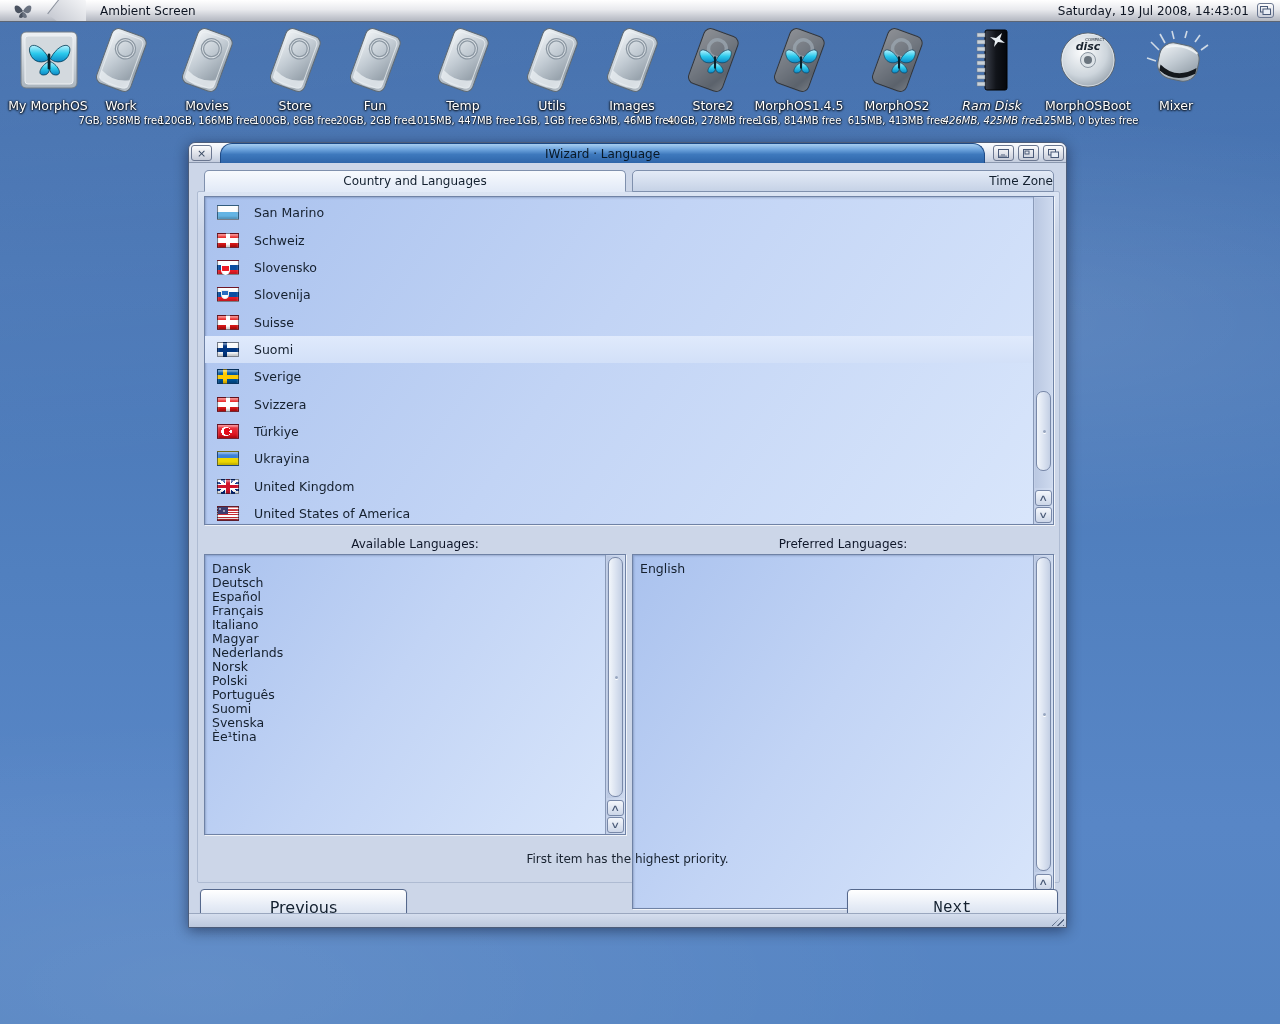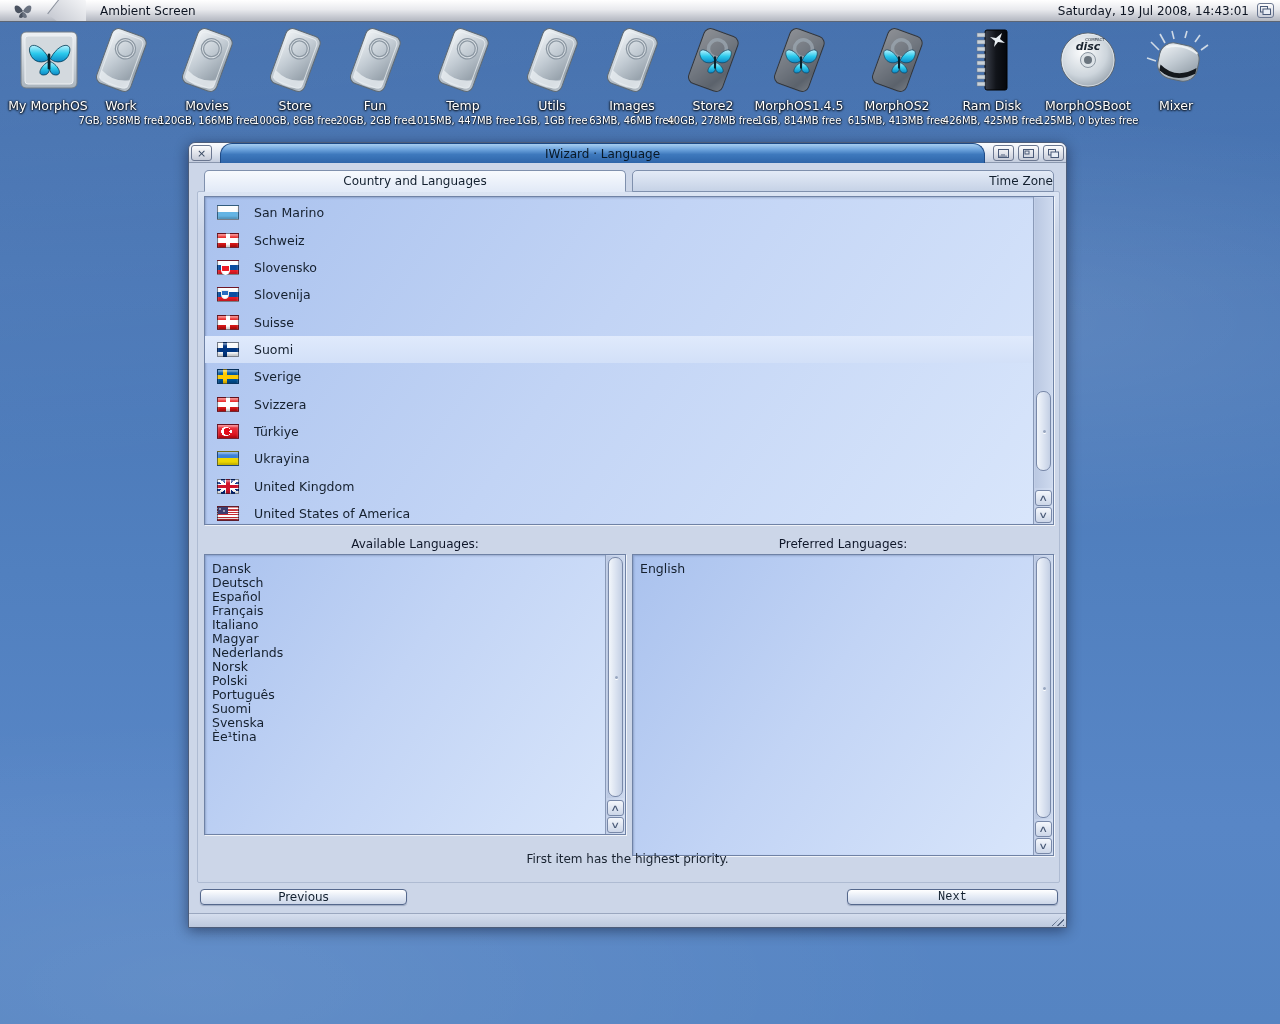--- a/index.html
+++ b/index.html
@@ -123,21 +123,21 @@
   
   .panel {
     position:absolute;
     border:1px solid #6f82a5;
     box-shadow:inset 1px 1px 2px rgba(30,50,90,.25), 1px 1px 0 rgba(255,255,255,.7);
     background:linear-gradient(125deg,#aac2ee 0%,#c2d4f5 45%,#d9e6fb 100%);
     overflow:hidden;
   }
   .country-panel { left:15px; top:53px; width:850px; height:329px; }
   .lang-panel-left  { left:15px;  top:411px; width:422px; height:281px; }
-  .lang-panel-right { left:443px; top:411px; width:422px; height:302px; }
+  .lang-panel-right { left:443px; top:411px; width:422px; height:355px; }
 
   .country-row {
     position:relative; height:27.35px; display:flex; align-items:center; cursor:pointer;
   }
   .country-row.selected { background:linear-gradient(180deg,#e0eafc,#d2e0f8); }
   .country-row .flag { position:absolute; left:12px; }
   .country-row .cname { position:absolute; left:49px; font-size:12.5px; }
 
   .lang-item { font-size:12.5px; line-height:14px; padding-left:7px; cursor:pointer; }
   .lang-list { position:absolute; inset:2px 22px 2px 0; padding-top:5px; }
@@ -173,25 +173,25 @@
   .sbtn.down { bottom:1px; }
 
   
   .sec-label { position:absolute; top:394px; text-align:center; color:#0f172a; }
   .sec-label.left { left:15px; width:422px; }
   .sec-label.right { left:443px; width:422px; }
   .hint { position:absolute; left:0; width:100%; text-align:center; color:#18222f; line-height:14px; }
   .hint1 { top:695px; } .hint2 { top:709px; }
 
   .wbtn {
-    position:absolute; top:746px; height:16px;
+    position:absolute; top:746px; height:37px;
     border:1px solid #55688c; border-radius:4px;
     background:linear-gradient(180deg,#ffffff 0%,#e6ecf6 45%,#ccd6e8 100%);
     display:flex; align-items:center; justify-content:center;
-    font-size:12px; color:#13202f; cursor:pointer;
+    font-size:16px; color:#13202f; cursor:pointer;
     box-shadow:0 1px 1px rgba(20,40,80,.25);
   }
   .btn-prev { left:11px; width:207px; }
   .btn-next { left:658px; width:211px;font-family:Liberation Mono, monospace; }
 
   .win-footer {
     position:absolute; left:0; right:0; bottom:0; height:14px;
     border-top:1px solid #9aa7bf;
     background:linear-gradient(180deg,#d5deee,#bcc8dd);
   }
@@ -464,21 +464,21 @@
       <path d="M0 8 C-6 -4, -17 -5, -14 4 C-12 11, -4 12, 0 8" fill="url(#gwing)" stroke="#063b56" stroke-width=".6"></path>
       <path d="M0 10 C-5 12, -10 20, -4 20 C1 20, 1 14, 0 10" fill="url(#gwing)" stroke="#063b56" stroke-width=".6"></path>
       <path d="M1 8 C7 -4, 18 -5, 15 4 C13 11, 5 12, 1 8" fill="url(#gwing)" stroke="#063b56" stroke-width=".6"></path>
       <path d="M1 10 C6 12, 11 20, 5 20 C0 20, 0 14, 1 10" fill="url(#gwing)" stroke="#063b56" stroke-width=".6"></path>
       <rect x="-1" y="4" width="2" height="12" rx="1" fill="#06222e"></rect>
     </g>
   </svg>
 <div class="ic-label">MorphOS2</div>
         <div class="ic-info">615MB, 413MB free</div>
       </div>
-      <div class="desk-icon" style="left: 917px;">
+      <div class="desk-icon" style="left: 917px; font-style: italic;">
   <svg class="glyph" viewBox="0 0 70 66">
     <rect x="28" y="2" width="22" height="60" rx="2" fill="url(#gchip)" stroke="#000"></rect>
     <g fill="#c9d2da" stroke="#707a84" stroke-width=".5">
       <rect x="20" y="5" width="8" height="4"></rect>
             <rect x="20" y="12" width="8" height="4"></rect>
       <rect x="20" y="19" width="8" height="4"></rect>
             <rect x="20" y="26" width="8" height="4"></rect>
       <rect x="20" y="33" width="8" height="4"></rect>
             <rect x="20" y="40" width="8" height="4"></rect>
       <rect x="20" y="47" width="8" height="4"></rect>

